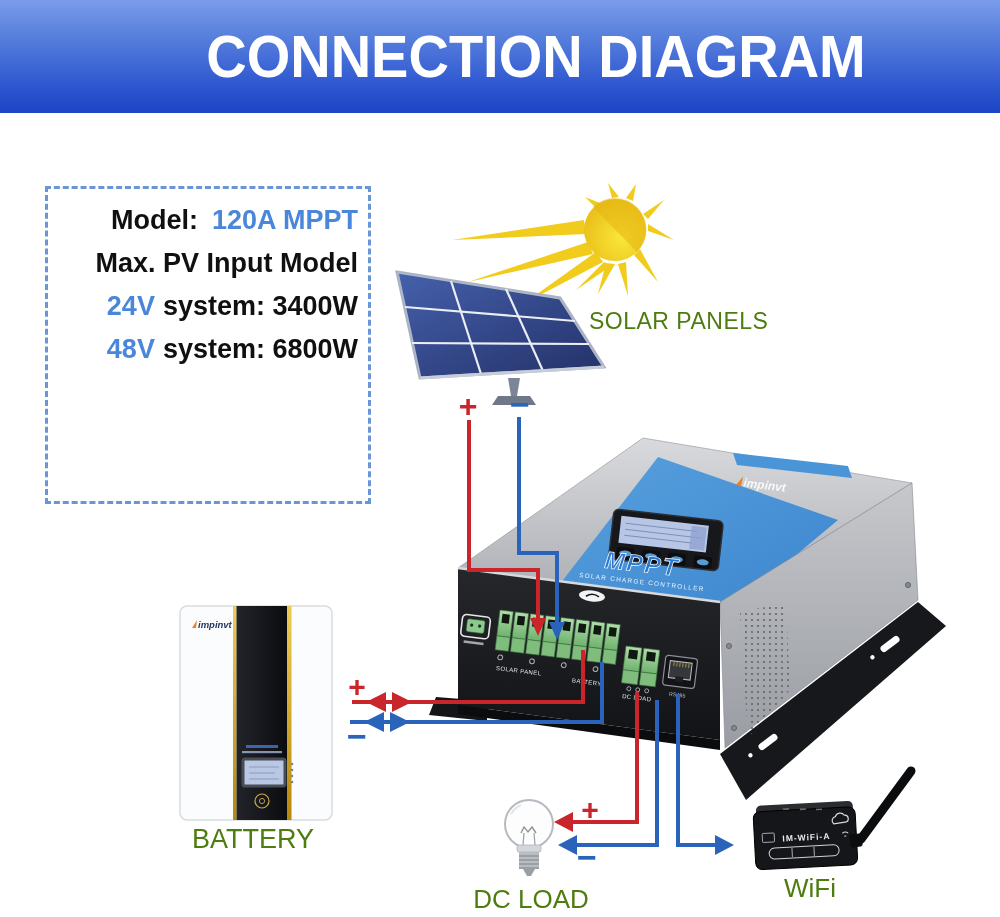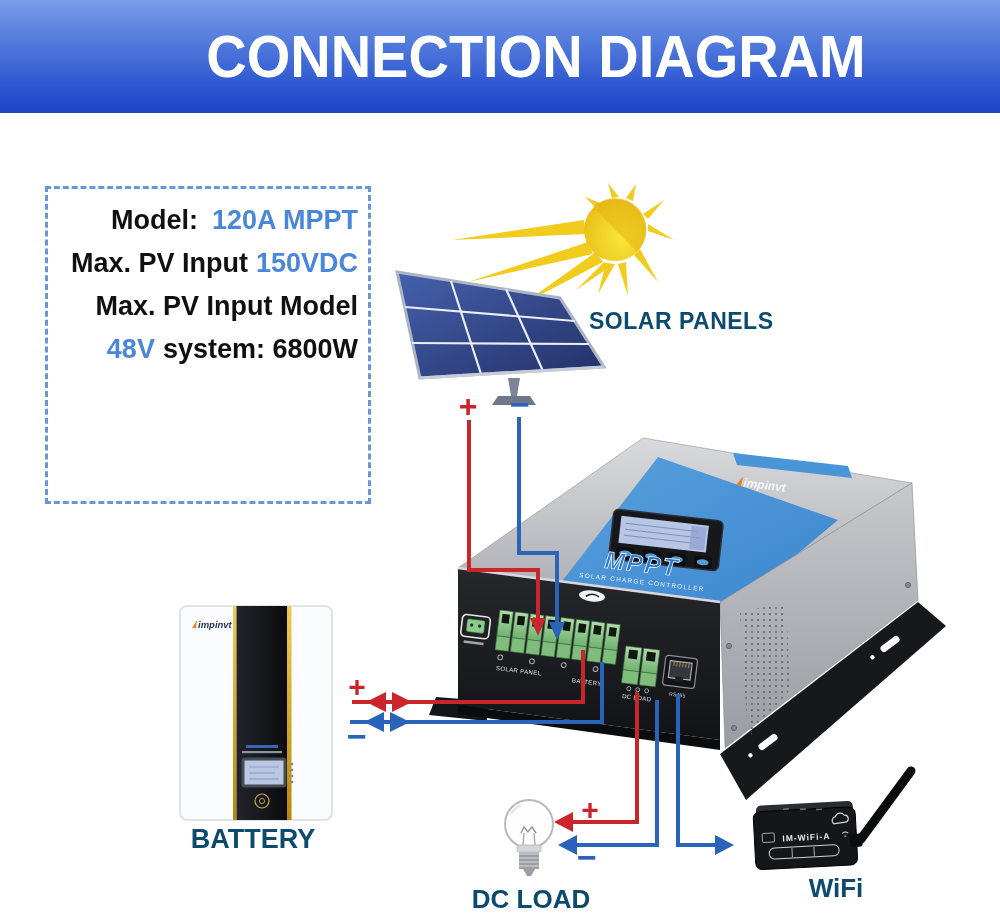--- a/index.html
+++ b/index.html
@@ -17,47 +17,47 @@
   
   .spec-box{position:absolute;left:45px;top:186px;width:288px;height:276px;
     border:3px dashed #6a95d6;background:#ffffff;padding:16px 10px 20px 22px;text-align:right;}
   .spec-row{font-size:27px;font-weight:bold;color:#101010;margin-bottom:12px;
     white-space:nowrap;}
   .spec-row .blue{color:#4a86d9;}
   .spec-row .gap{margin-left:14px;}
   .spec-row .sp{margin-left:8px;}
 
   
-  .big-label{position:absolute;font-weight:700;color:#0c4a6e;white-space:nowrap;}
+  .big-label{position:absolute;font-weight:400;color:#4d7c0f;white-space:nowrap;}
   .lbl-solar{left:589px;top:308px;font-size:23px;letter-spacing:.5px;}
   .lbl-battery{left:170px;top:824px;width:166px;text-align:center;font-size:27px;}
   .lbl-dcload{left:455px;top:884px;width:152px;text-align:center;font-size:26px;}
-  .lbl-wifi{left:784px;top:873px;width:104px;text-align:center;font-size:26px;}
+  .lbl-wifi{left:758px;top:873px;width:104px;text-align:center;font-size:26px;}
 
   svg{position:absolute;left:0;top:0;}
   svg text{font-family:"Liberation Sans","DejaVu Sans",sans-serif;}
 </style>
 </head>
 <body>
 
 <div class="stage">
 
   <div class="banner">
     <h1>CONNECTION DIAGRAM</h1>
   </div>
 
   <div class="spec-box">
     <div class="spec-row">
       <span>Model:</span><span class="blue gap">120A MPPT</span>
     </div>
     <div class="spec-row">
-      <span>Max. PV Input</span><span class="blue sp">150VDC</span>
+      <span>Max. PV Input Model</span>
     </div>
     <div class="spec-row">
-      <span>Max. PV Input Model</span>
+      <span class="blue">24V</span><span class="sp">system: 3400W</span>
     </div>
     <div class="spec-row">
       <span class="blue">48V</span><span class="sp">system: 6800W</span>
     </div>
   </div>
 
   <svg width="1000" height="917" viewBox="0 0 1000 917">
     <defs>
       <linearGradient id="gPanel" x1="0" y1="0" x2="1" y2="1">
         <stop offset="0" stop-color="#3a57a8"></stop>

